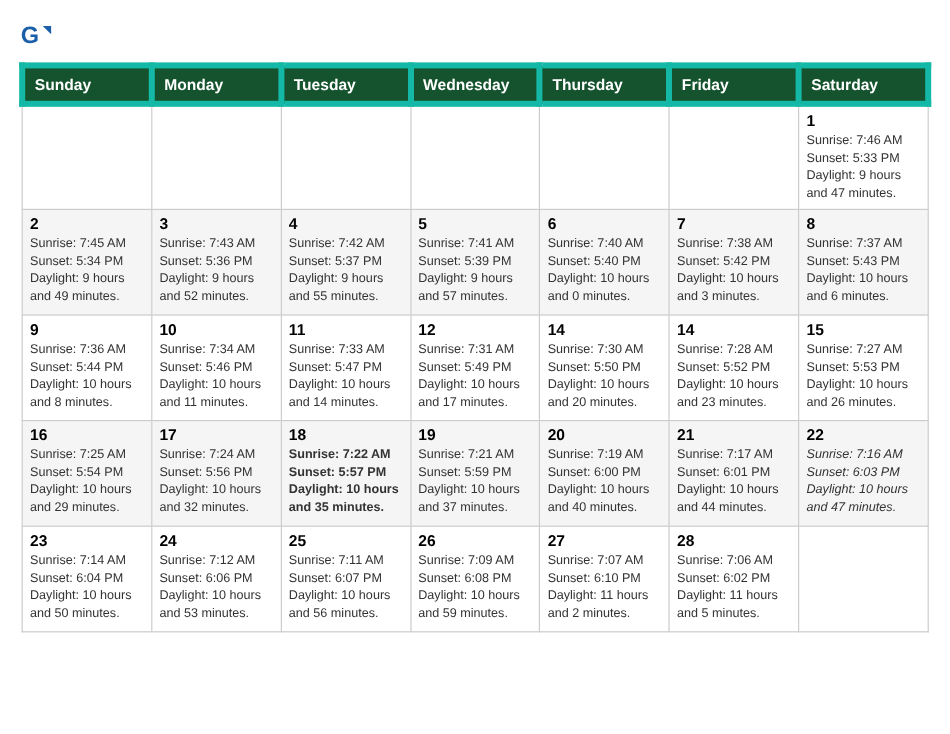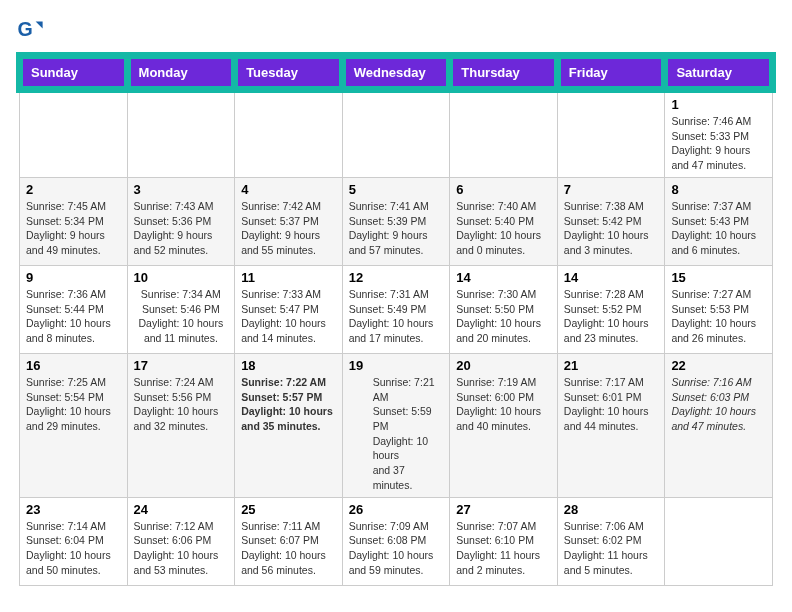--- a/index.html
+++ b/index.html
@@ -36,26 +36,26 @@
     .subtitle {
       font-size: 15px;
       color: #555;
     }
     .calendar {
       width: 100%;
       border-collapse: collapse;
       border: 1px solid #ccc;
     }
     .calendar th {
-      background-color: #6d28d9;
+      background-color: #14532d;
       color: #fff;
       text-align: left;
       padding: 6px 8px;
       font-size: 13px;
-      border: 7px solid #14b8a6;
+      border: 5px solid #14b8a6;
     }
     .calendar td {
       border: 1px solid #ccc;
       vertical-align: top;
       padding: 4px 6px;
       width: calc(100% / 7);
       height: 88px;
       background: #fff;
     }
     .calendar tr:nth-child(even) td {
@@ -180,21 +180,21 @@
       <tr>
         <td>
           <span class="day-num">9</span>
           <div class="day-info" style="white-space: pre-line;">Sunrise: 7:36 AM
 Sunset: 5:44 PM
 Daylight: 10 hours
 and 8 minutes.</div>
         </td>
         <td>
           <span class="day-num">10</span>
-          <div class="day-info" style="white-space: pre-line; text-align: center;">Sunrise: 7:34 AM
+          <div class="day-info" style="white-space: pre-line;">Sunrise: 7:34 AM
 Sunset: 5:46 PM
 Daylight: 10 hours
 and 11 minutes.</div>
         </td>
         <td>
           <span class="day-num">11</span>
           <div class="day-info" style="white-space: pre-line;">Sunrise: 7:33 AM
 Sunset: 5:47 PM
 Daylight: 10 hours
 and 14 minutes.</div>
@@ -245,21 +245,21 @@
         </td>
         <td>
           <span class="day-num">18</span>
           <div class="day-info" style="white-space: pre-line; font-weight: bold;">Sunrise: 7:22 AM
 Sunset: 5:57 PM
 Daylight: 10 hours
 and 35 minutes.</div>
         </td>
         <td>
           <span class="day-num">19</span>
-          <div class="day-info" style="white-space: pre-line; margin-left: 24px;">Sunrise: 7:21 AM
+          <div class="day-info" style="white-space: pre-line;">Sunrise: 7:21 AM
 Sunset: 5:59 PM
 Daylight: 10 hours
 and 37 minutes.</div>
         </td>
         <td>
           <span class="day-num">20</span>
           <div class="day-info" style="white-space: pre-line;">Sunrise: 7:19 AM
 Sunset: 6:00 PM
 Daylight: 10 hours
 and 40 minutes.</div>

